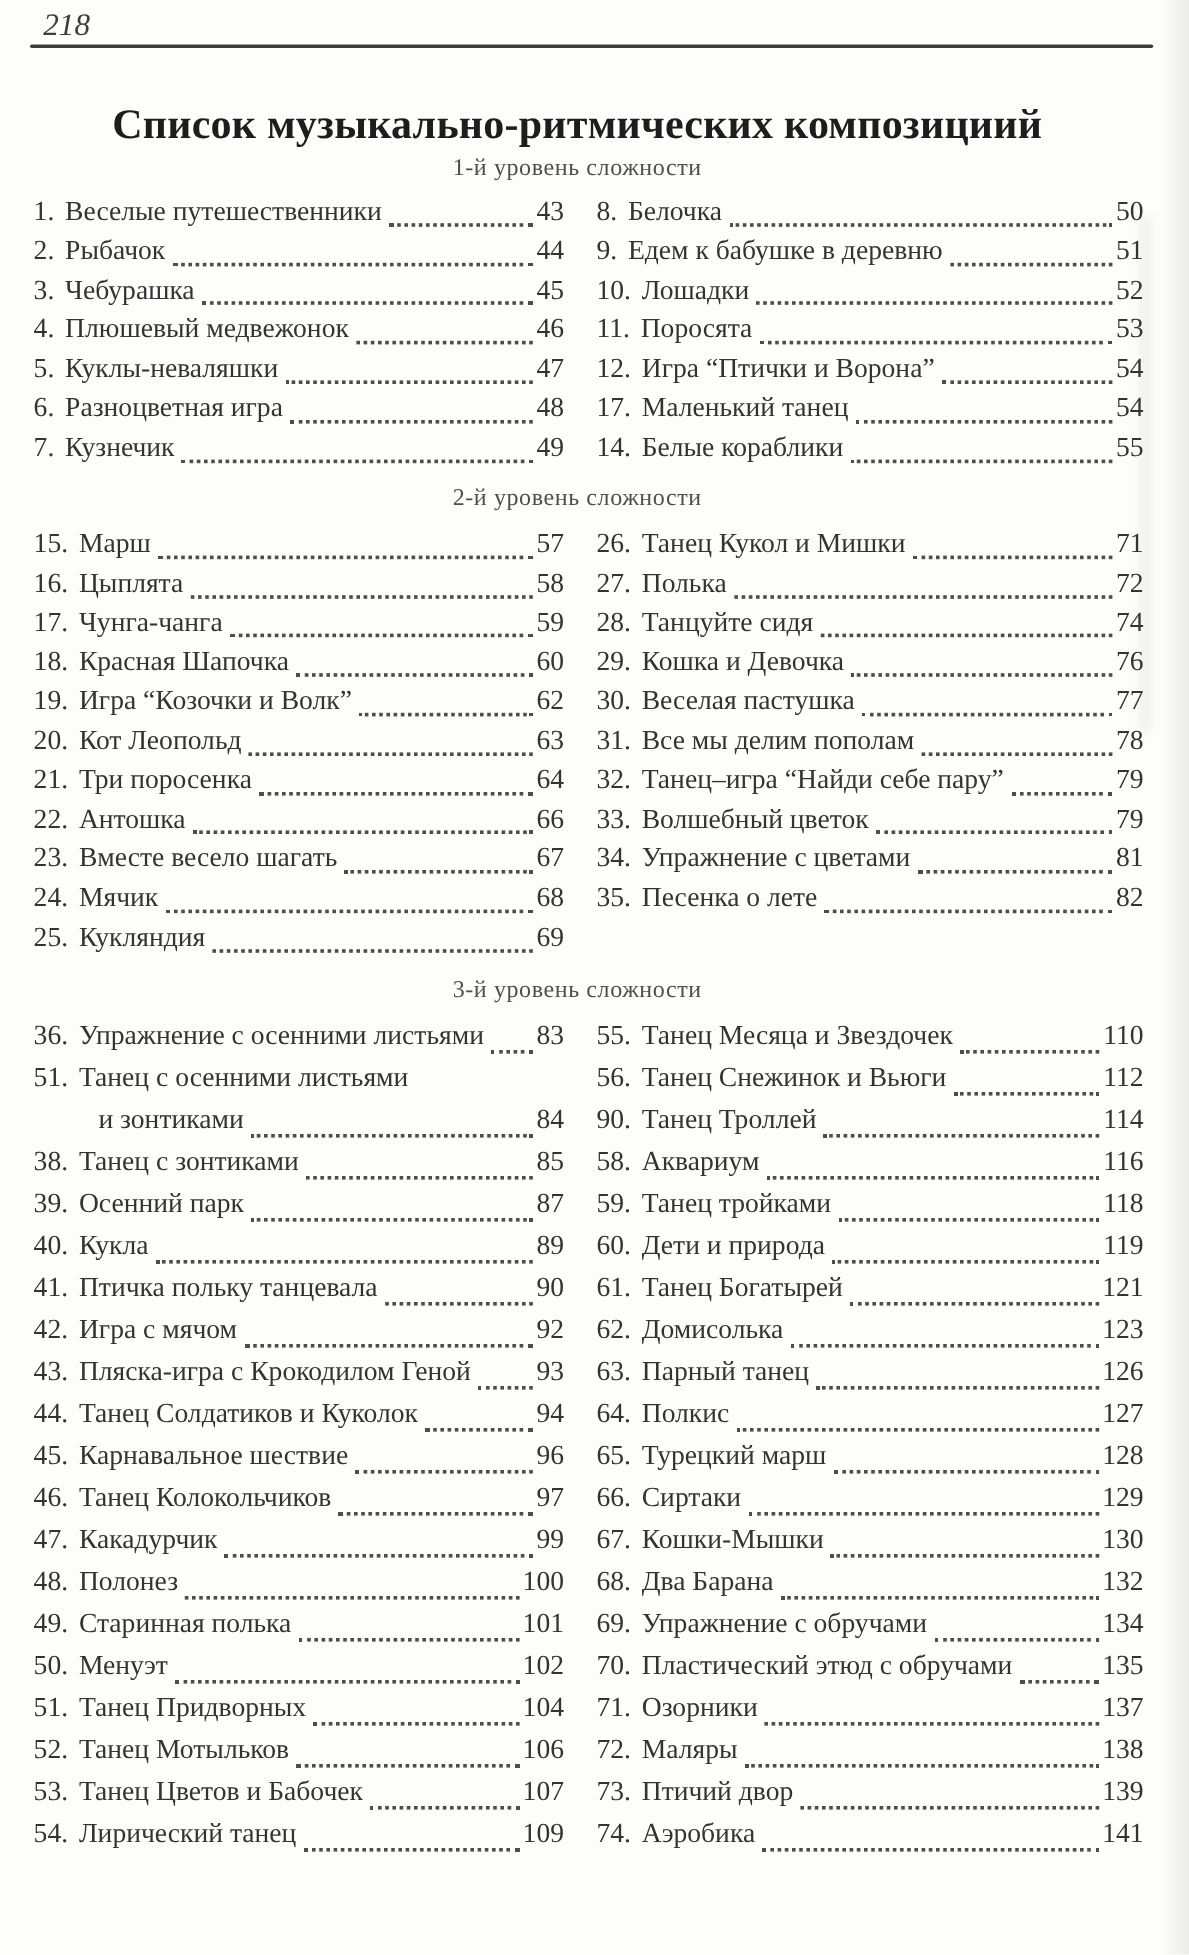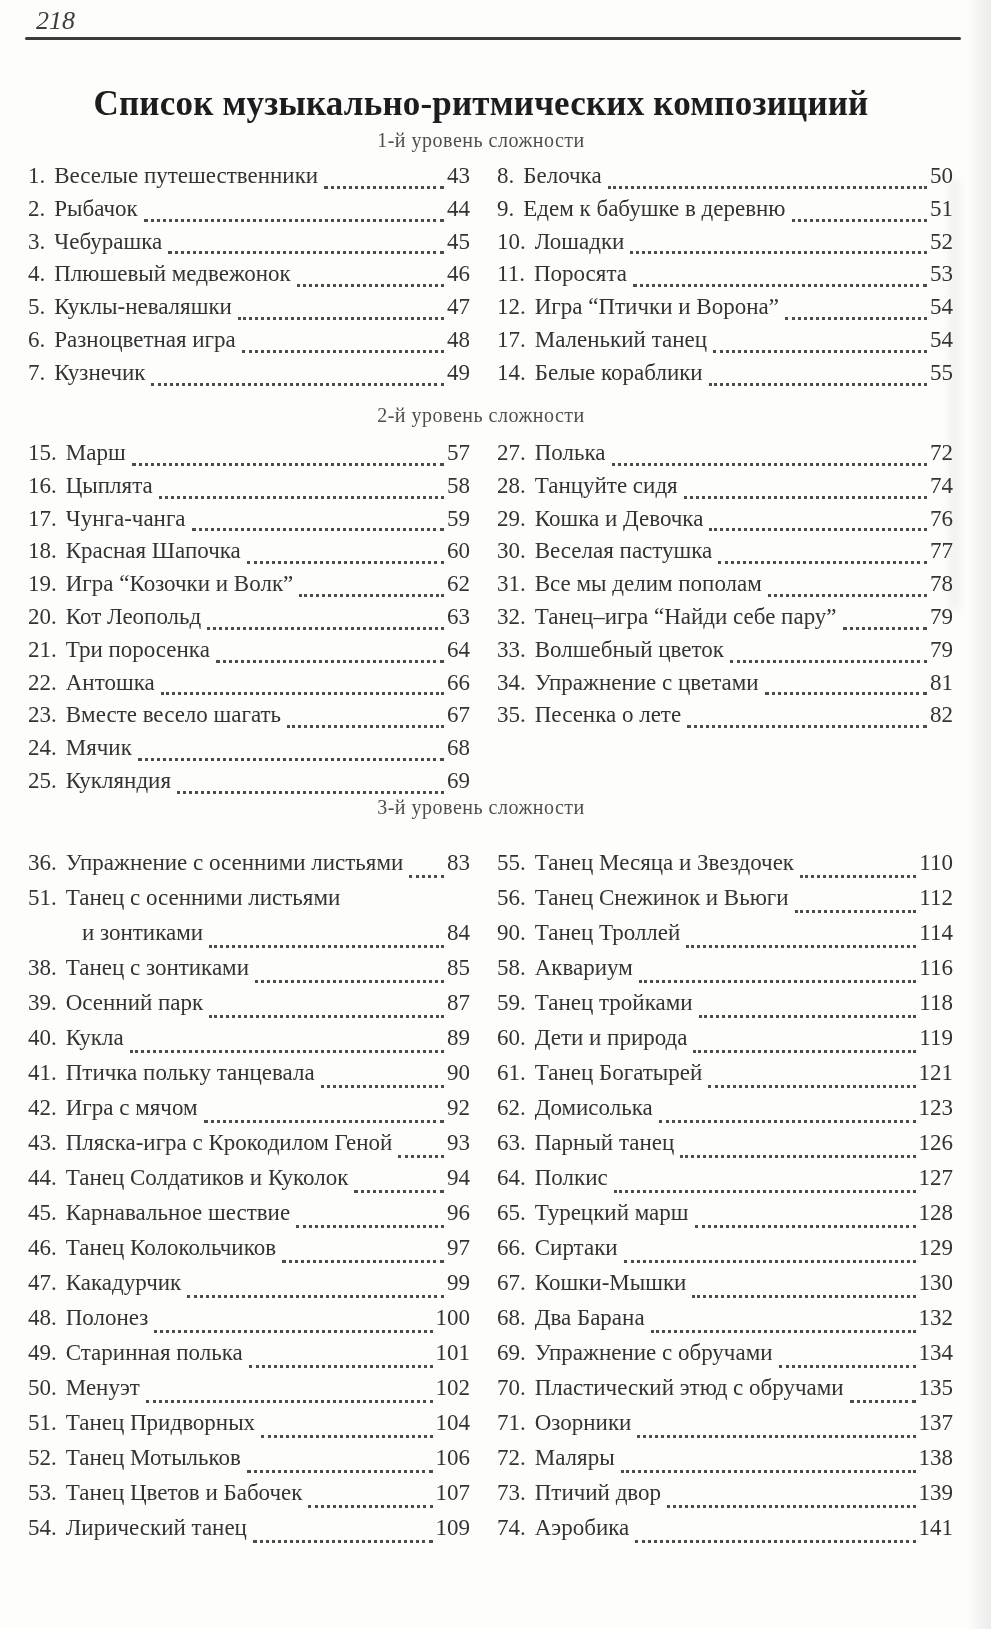--- a/index.html
+++ b/index.html
@@ -219,20 +219,26 @@
       </div>
       <div class="row">
         <span class="num">25.</span>
         <span class="ttl">Кукляндия</span>
         <span class="leader"></span>
         <span class="pg">69</span>
       </div>
     </div>
   <div class="col" id="s1-right" style="top:440px;left:497px;width:456px;--rh:32.8px">
       <div class="row">
+        <span class="num">26.</span>
+        <span class="ttl">Танец Кукол и Мишки</span>
+        <span class="leader"></span>
+        <span class="pg">71</span>
+      </div>
+      <div class="row">
         <span class="num">27.</span>
         <span class="ttl">Полька</span>
         <span class="leader"></span>
         <span class="pg">72</span>
       </div>
       <div class="row">
         <span class="num">28.</span>
         <span class="ttl">Танцуйте сидя</span>
         <span class="leader"></span>
         <span class="pg">74</span>
@@ -274,21 +280,21 @@
         <span class="pg">81</span>
       </div>
       <div class="row">
         <span class="num">35.</span>
         <span class="ttl">Песенка о лете</span>
         <span class="leader"></span>
         <span class="pg">82</span>
       </div>
     </div>
 
-  <div class="sec-heading" style="top:796px">3-й уровень сложности</div>
+  <div class="sec-heading" style="top:814px">3-й уровень сложности</div>
   <div class="col" id="s2-left" style="top:850px;left:28px;width:442px;--rh:35px">
       <div class="row">
         <span class="num">36.</span>
         <span class="ttl">Упражнение с осенними листьями</span>
         <span class="leader"></span>
         <span class="pg">83</span>
       </div>
       <div class="row">
         <span class="num">51.</span>
         <span class="ttl">Танец с осенними листьями</span>

